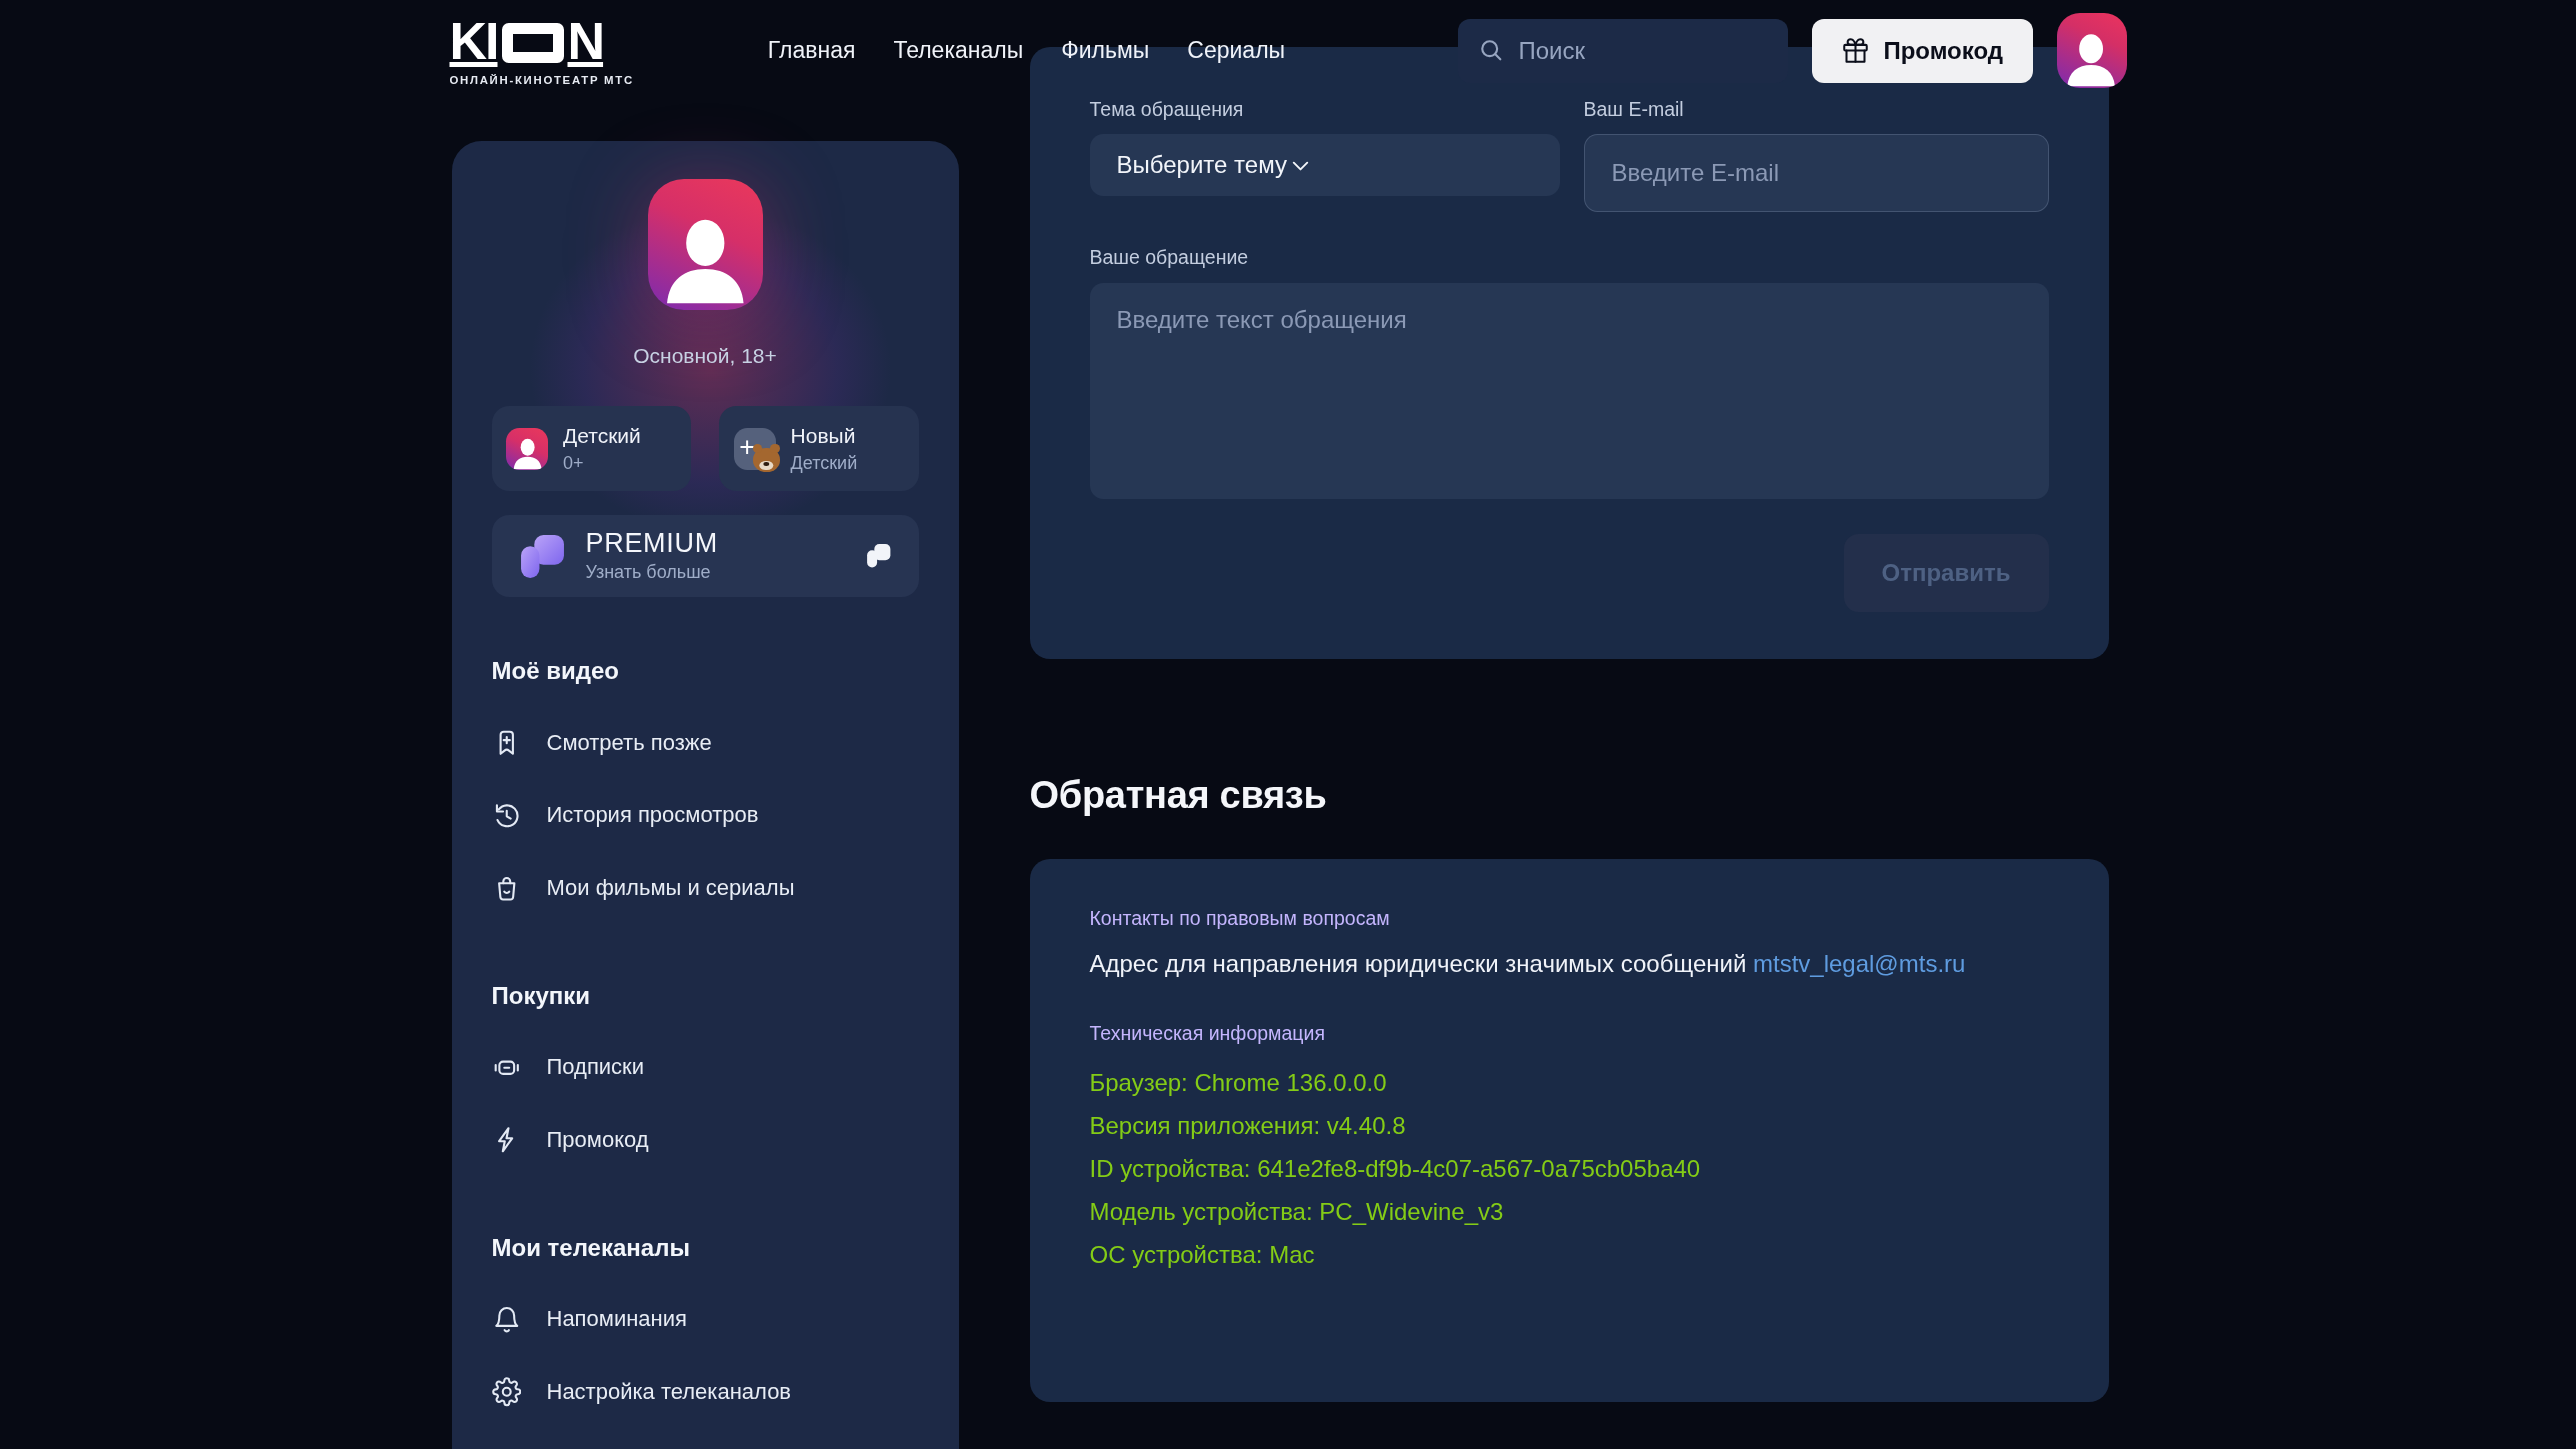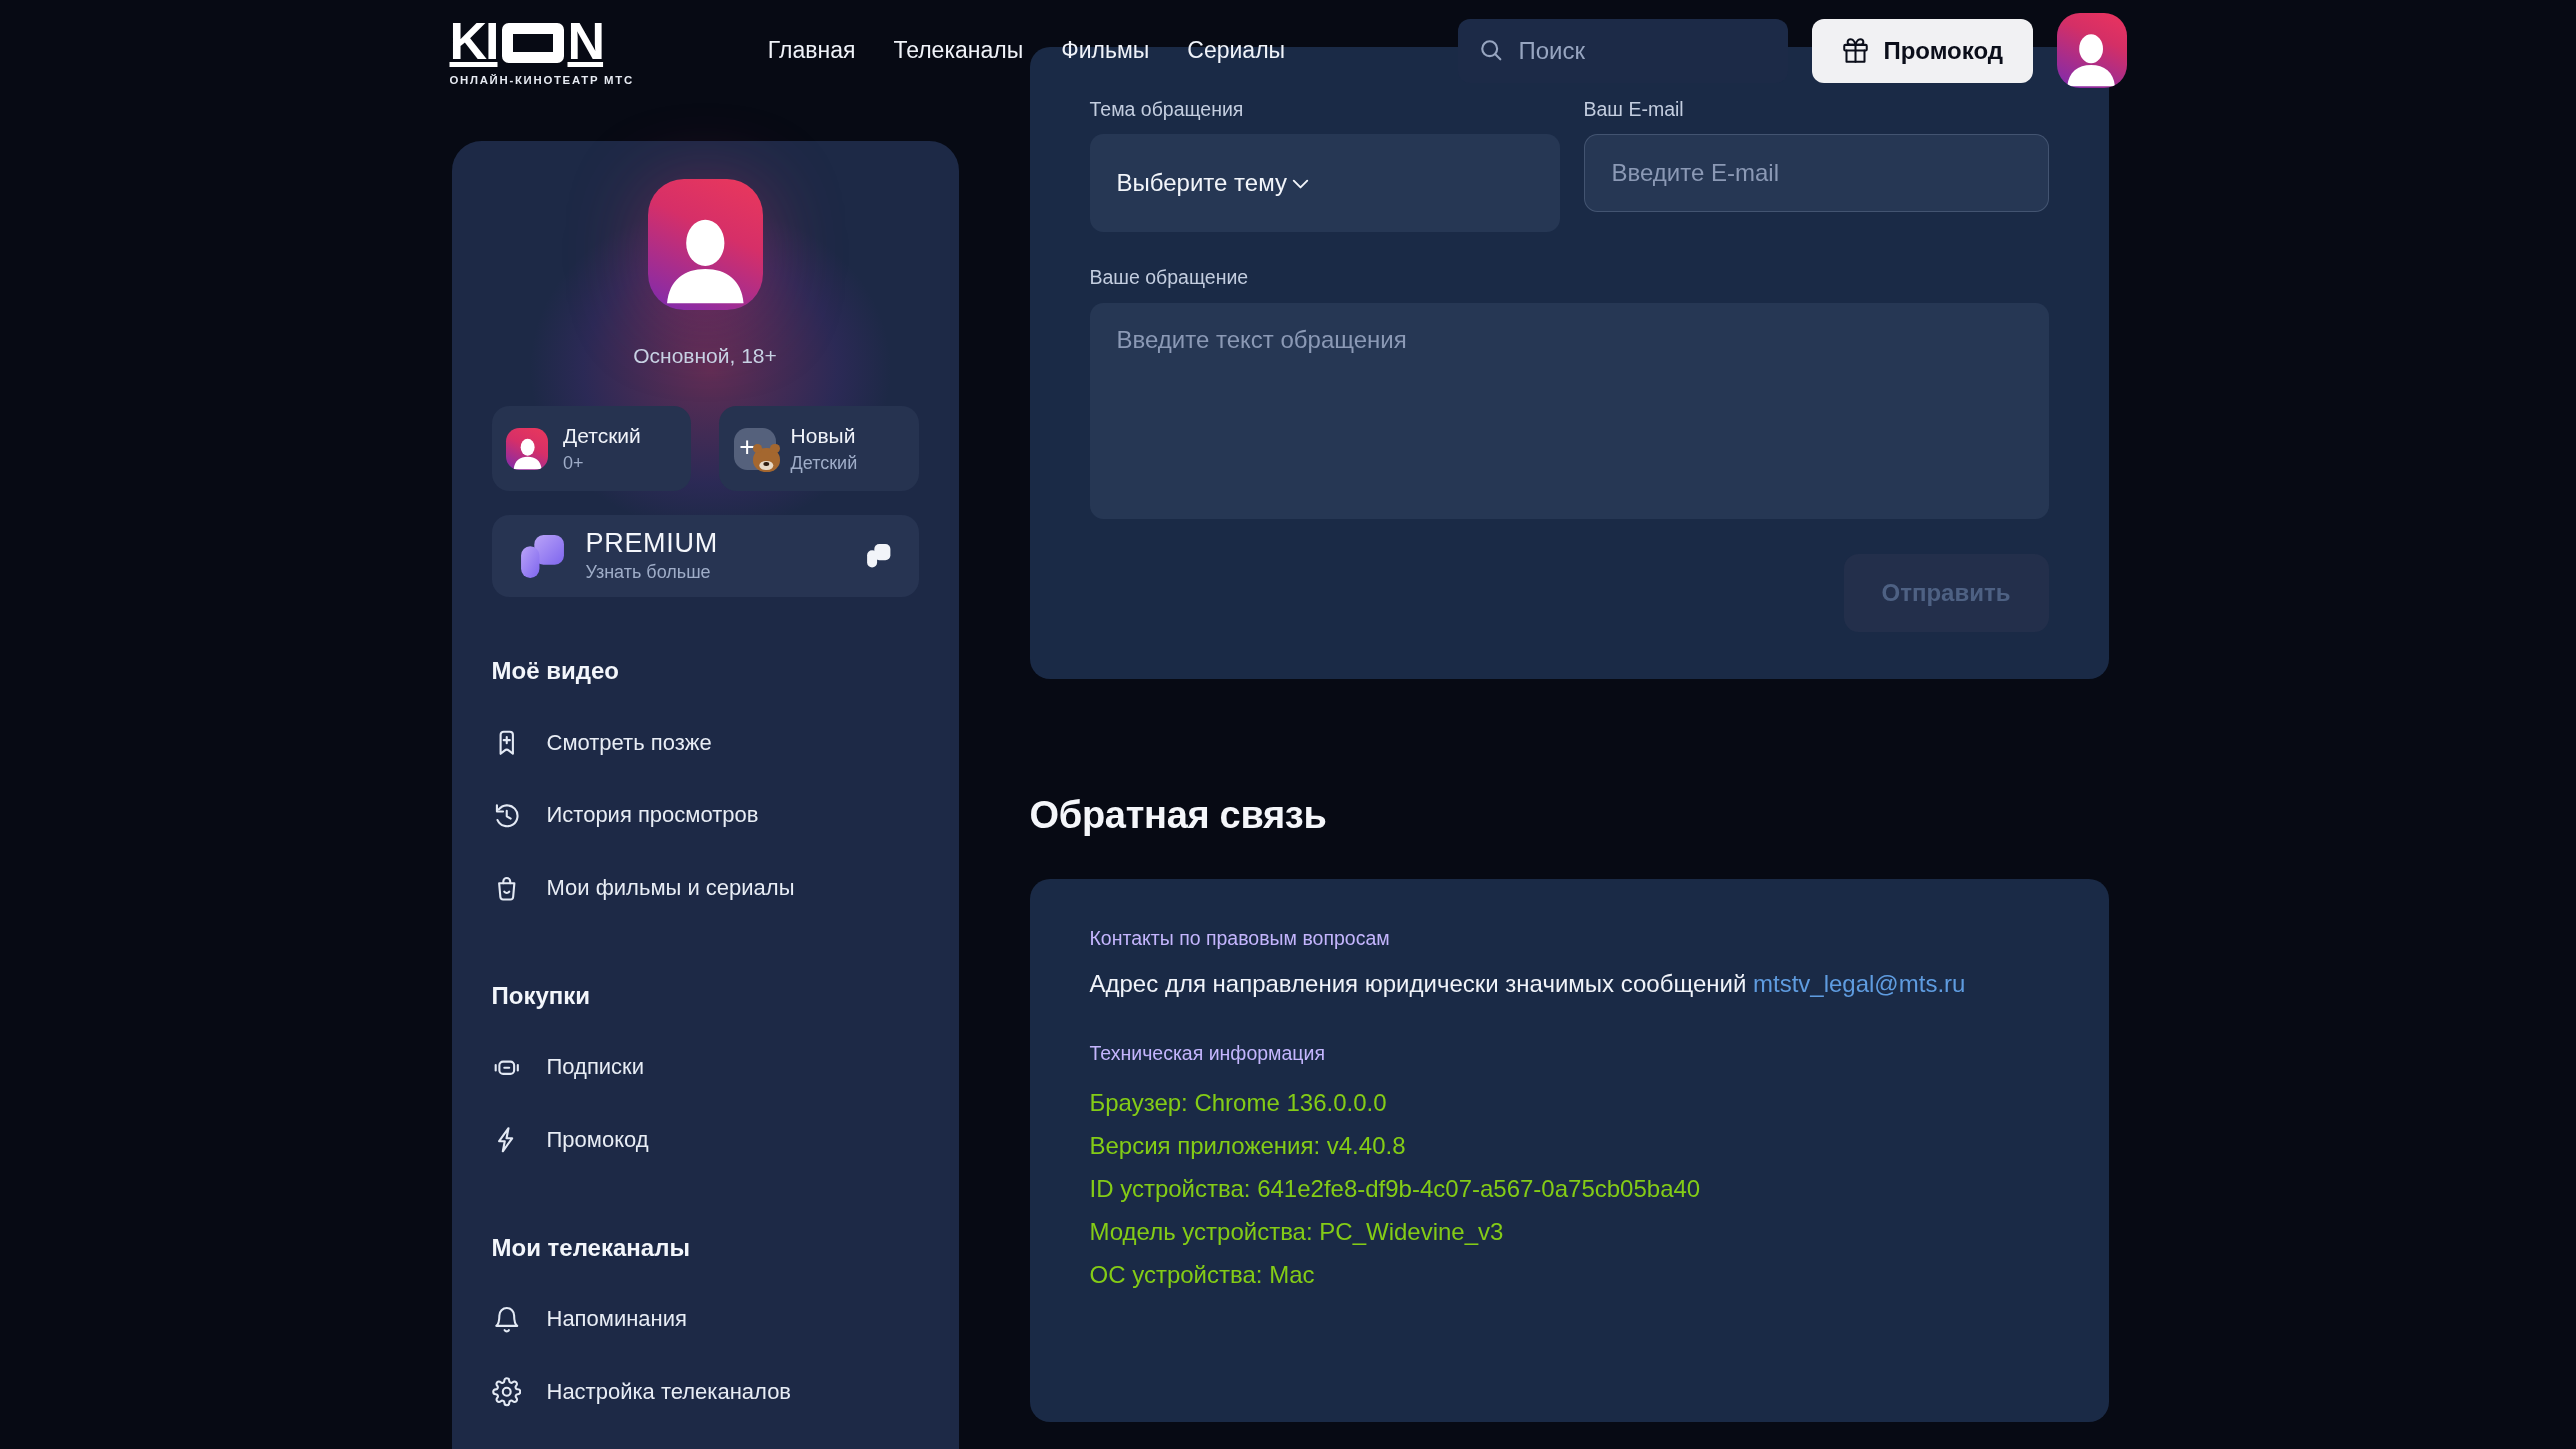--- a/index.html
+++ b/index.html
@@ -105,21 +105,21 @@
   .page-title { font-size: 38px; font-weight: 700; color: #f4f6fa; margin-top: 138px; letter-spacing: -0.3px; }
   .form-card {
     margin-top: 47px; width: 1079px; background: #1a2a46; border-radius: 20px;
     padding: 51px 60px 47px;
   }
   .field-row { display: flex; gap: 24px; }
   .field-col-1 { width: 470px; flex: 0 0 auto; }
   .field-col-2 { flex: 1; }
   .field-label { font-size: 19.5px; color: #c3cddf; margin-bottom: 13.4px; }
   .select {
-    height: 98px; background: #263754; border-radius: 13.4px; display: flex; align-items: center;
+    height: 62px; background: #263754; border-radius: 13.4px; display: flex; align-items: center;
     padding: 0 27px; cursor: pointer;
   }
   .select-value { font-size: 24px; color: #f2f5fa; }
   .select svg { margin-left: auto; }
   .text-input {
     width: 100%; height: 78px; background: #263754; border: 1.3px solid rgba(143, 160, 192, 0.28);
     border-radius: 13.4px; padding: 0 27px; font-size: 24px; color: #eef2f8; outline: none;
     font-family: "Liberation Sans", sans-serif;
   }
   .text-input::placeholder, .textarea::placeholder { color: #8b99b5; }

